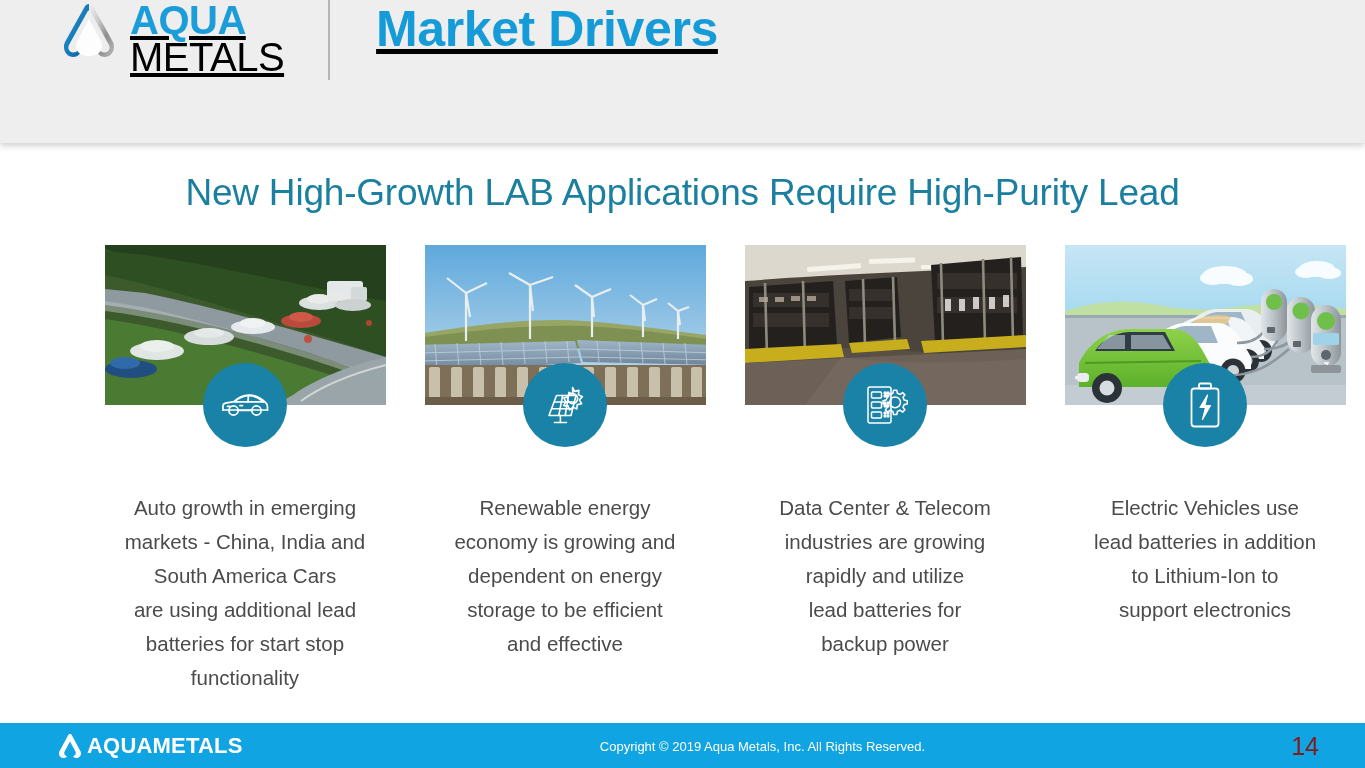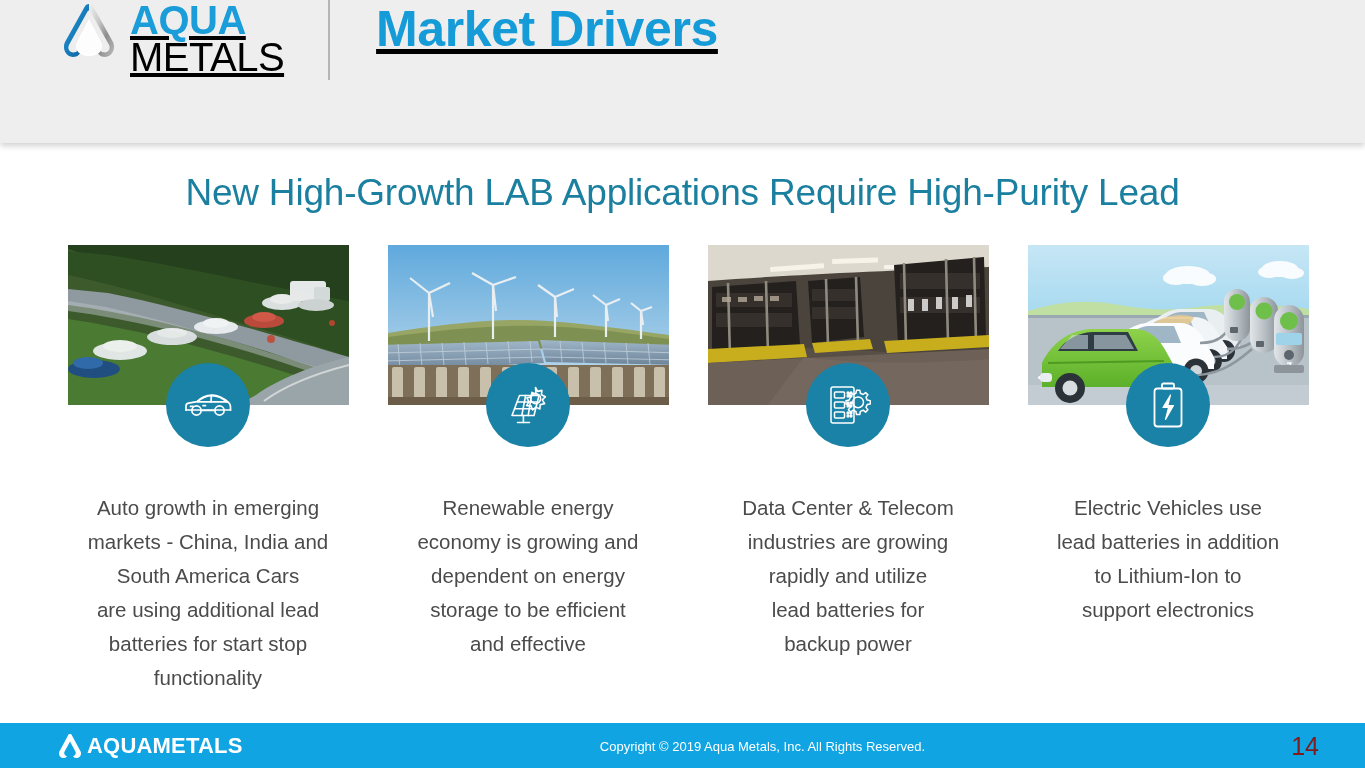--- a/index.html
+++ b/index.html
@@ -91,20 +91,21 @@
     letter-spacing: -0.2px;
     white-space: nowrap;
   }
 
   
   .columns {
     position: absolute;
     left: 0; top: 115px;
     width: 1365px;
     display: flex;
+    justify-content: flex-end;
   }
   .col {
     width: 320px;
     flex: none;
     display: flex;
     flex-direction: column;
     align-items: center;
   }
   .col-1 { margin-left: 48px; }
   .card-media {

